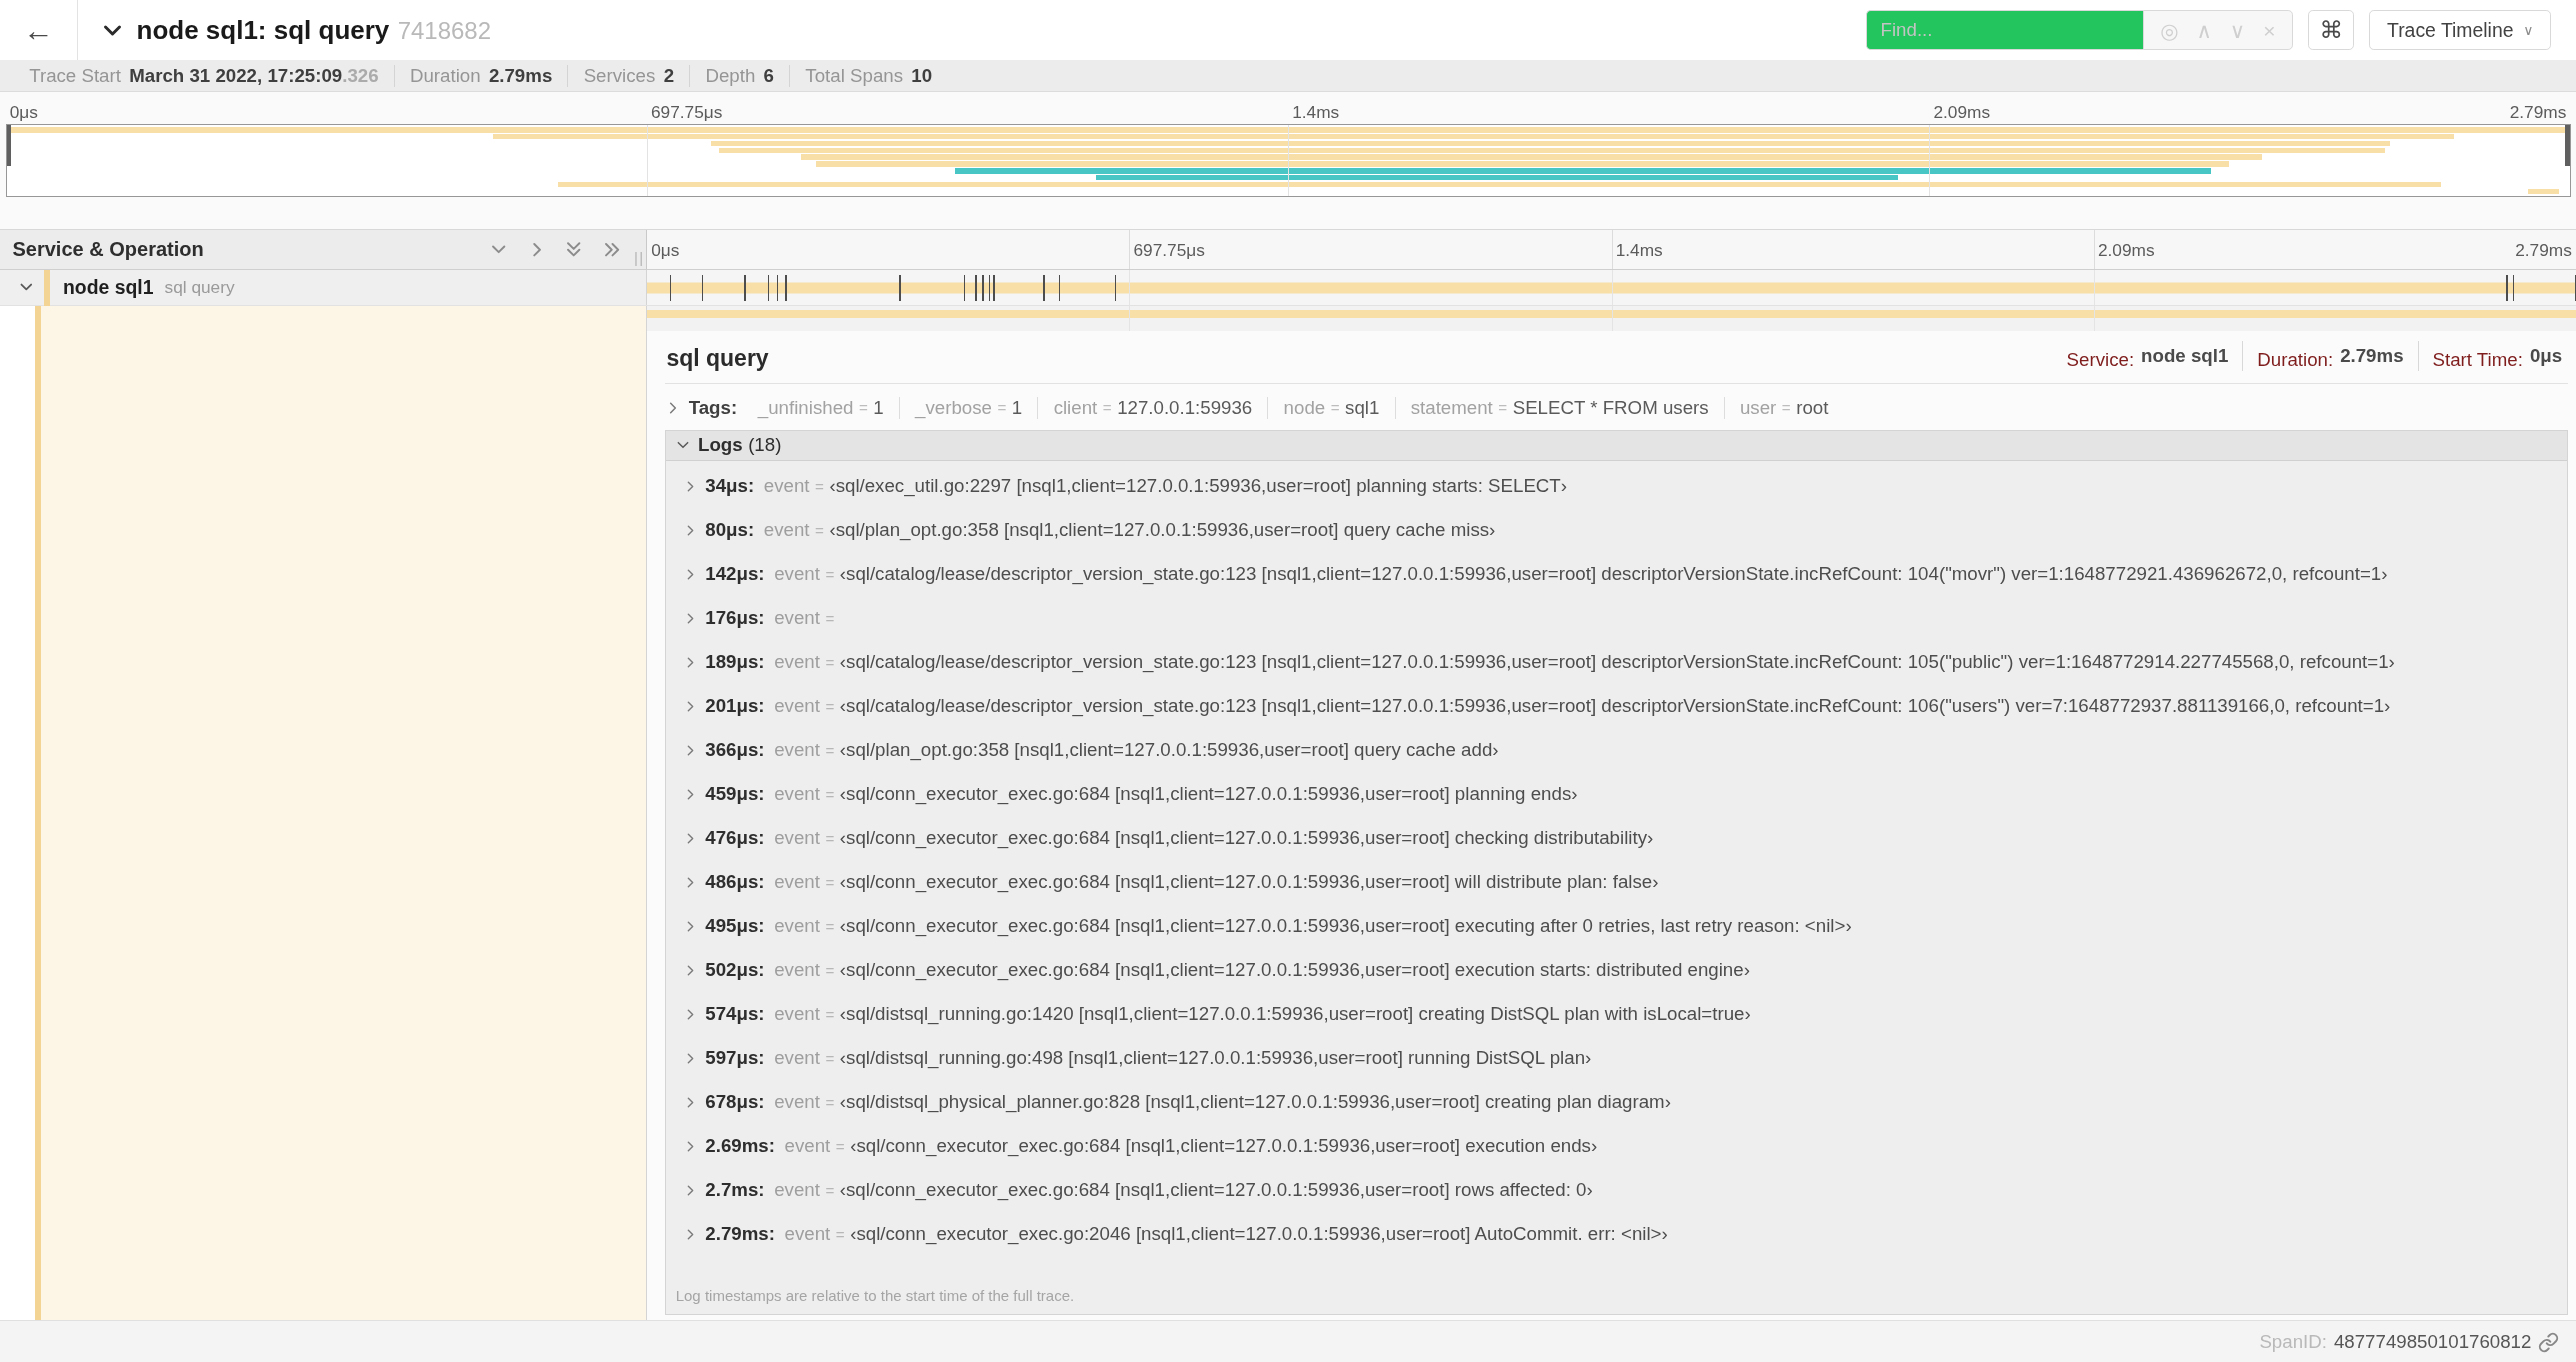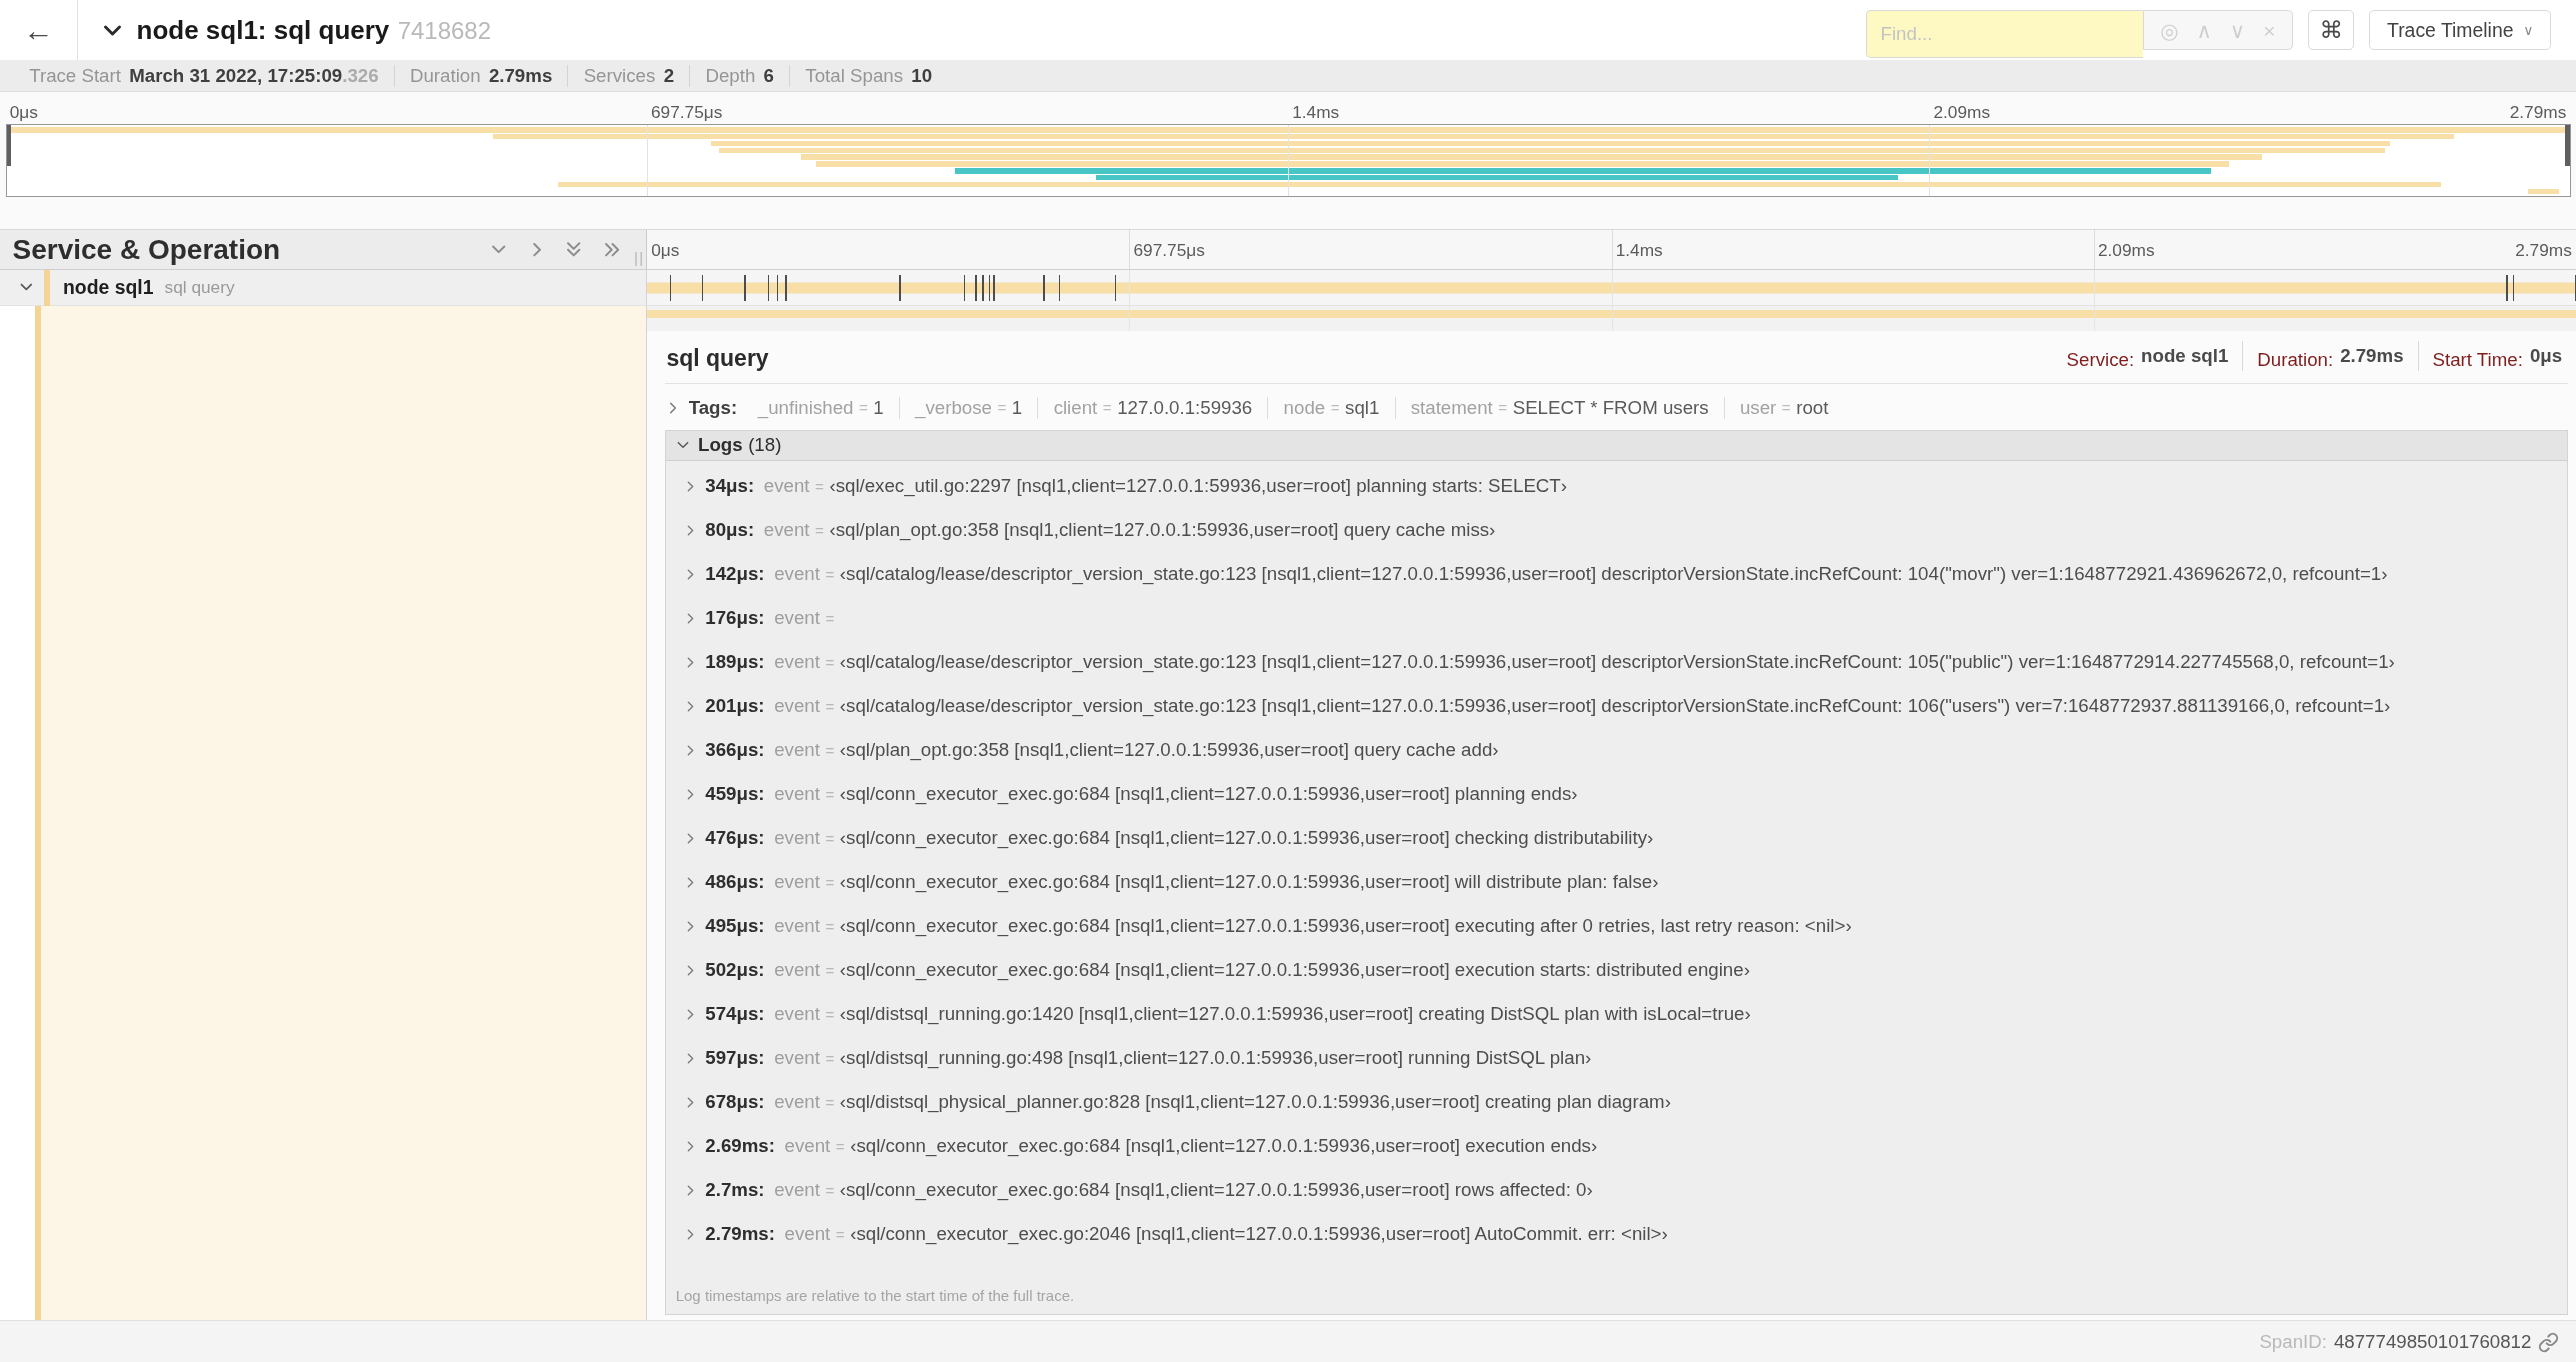--- a/index.html
+++ b/index.html
@@ -11,22 +11,22 @@
   .topbar { height:60px; display:flex; align-items:center; flex:none; background:#fff; }
   .back-btn { width:78px; height:60px; flex:none; display:flex; align-items:center; justify-content:center;
               background:#fff; border:none; border-right:0.7px solid #e3e3e3; cursor:pointer; }
   .back-btn span { font-size:30.5px; color:#4a4a4a; }
   .title-area { display:flex; align-items:center; gap:14px; padding-left:23.5px; flex:1; min-width:0; }
   .title-area svg { flex:none; }
   .trace-title { font-size:26px; font-weight:bold; color:#1a1a1a; white-space:nowrap; }
   .trace-id { font-size:24px; font-weight:normal; color:#b9b9b9; margin-left:8.3px; }
   .top-actions { display:flex; align-items:center; padding-right:25px; gap:15.2px; }
   .find-group { display:flex; align-items:stretch; height:40px; }
-  .find-input { width:277px; height:48px; border:0.7px solid #d9d9d9; border-right:none; border-radius:4.8px 0 0 4.8px;
-                padding:0 14px; font-size:18.7px; color:#555; background:#fef9c3; outline:none;
+  .find-input { width:277px; height:40px; border:0.7px solid #d9d9d9; border-right:none; border-radius:4.8px 0 0 4.8px;
+                padding:0 14px; font-size:18.7px; color:#555; background:#22c55e; outline:none;
                 font-family:"Liberation Sans","DejaVu Sans",sans-serif; }
   .find-input::placeholder { color:#c3c3c3; }
   .find-btns { display:flex; align-items:center; gap:18px; padding:0 16.6px; background:#f7f7f7;
                border:0.7px solid #d9d9d9; border-radius:0 4.8px 4.8px 0; }
   .find-btns .fico { font-size:21px; color:#cfcfcf; line-height:1; cursor:pointer; }
   .sq-btn { height:40px; min-width:46px; padding:0 9.7px; background:#fff; border:0.7px solid #d9d9d9; border-radius:4.8px;
             display:flex; align-items:center; justify-content:center; font-size:23.5px; color:#4a4a4a; cursor:pointer; }
   .view-btn { height:40px; padding:0 16.6px; background:#fff; border:0.7px solid #d9d9d9; border-radius:4.8px;
               display:flex; align-items:center; gap:9.7px; font-size:19.4px; color:#424242; cursor:pointer;
               font-family:"Liberation Sans","DejaVu Sans",sans-serif; }
@@ -51,21 +51,21 @@
   .mm-row { flex:1; position:relative; }
   .mm-bar { position:absolute; top:0.7px; bottom:0.7px; }
   .mm-handle { position:absolute; top:0; width:4.2px; height:58%; background:#5f5f5f; }
   .mm-handle.left { left:0; }
   .mm-handle.right { right:0; }
 
   
   .cols-header { height:40px; flex:none; display:flex; border-bottom:0.7px solid #cfcfcf; }
   .cols-header .left { width:647px; flex:none; background:#ececec; display:flex; align-items:center;
                        padding:0 7px 0 12.5px; position:relative; border-right:0.7px solid #c9c9c9; }
-  .soh-title { font-size:28px; font-weight:bold; color:#2e2e2e; flex:1; }
+  .soh-title { font-size:20px; font-weight:bold; color:#2e2e2e; flex:1; }
   .hdr-icons { display:flex; align-items:center; gap:18px; margin-right:18px; }
   .hdr-icons svg { cursor:pointer; }
   .resizer { position:absolute; right:1.4px; bottom:2.8px; color:#b5b5b5; font-size:15.2px; letter-spacing:1.4px; cursor:col-resize; }
   .cols-header .right { flex:1; background:#f7f7f7; position:relative; font-size:17.3px; color:#5b5b5b; }
   .cols-header .right .axis-label { top:9.7px; }
 
   
   .span-row { height:36px; flex:none; display:flex; border-bottom:0.7px solid #e2e2e2; cursor:pointer; }
   .span-row .left { width:647px; flex:none; background:#efefef; display:flex; align-items:center; position:relative; border-right:0.7px solid #d4d4d4; }
   .row-chevron { margin:0 9.7px 0 18px; flex:none; }

